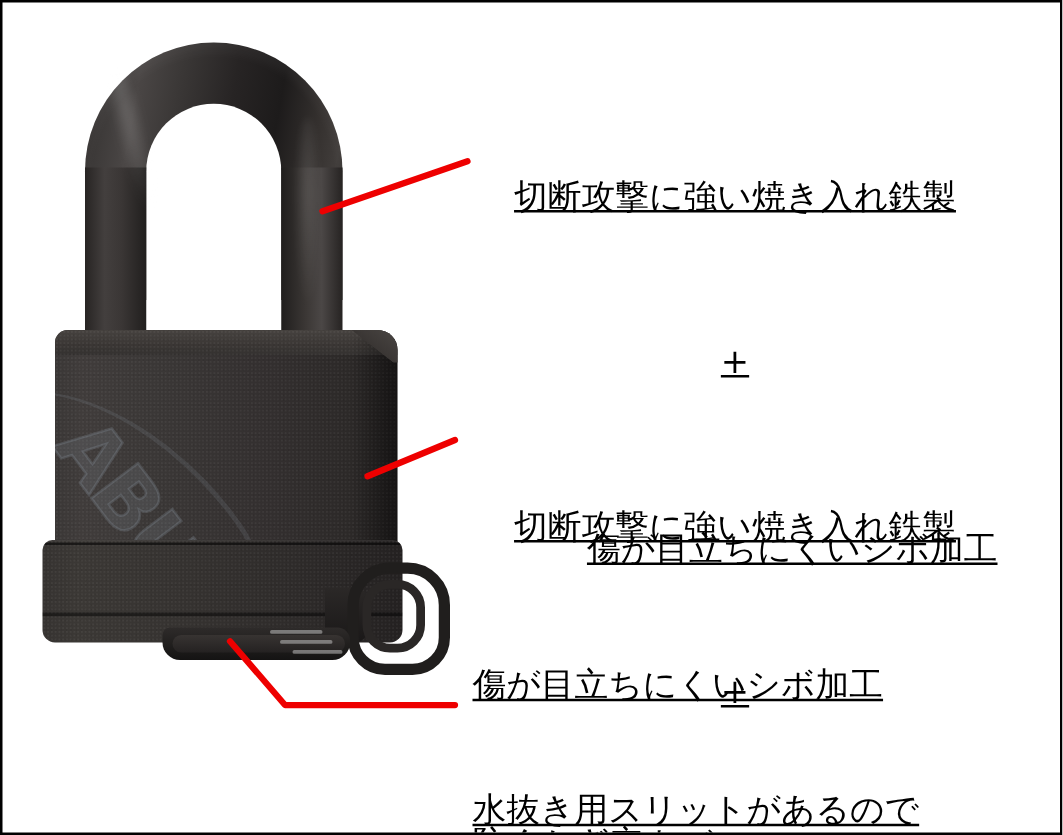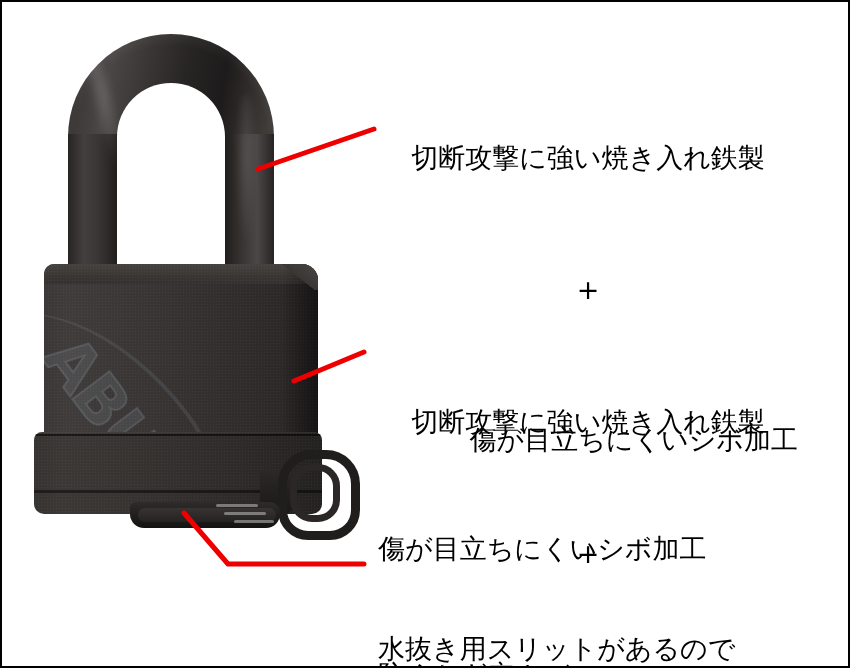--- a/index.html
+++ b/index.html
@@ -315,20 +315,21 @@
     color: #000000;
     font-family: "DejaVu Sans", "Liberation Sans", sans-serif;
     font-size: 27px;
     line-height: 44px;
     white-space: pre;
     letter-spacing: 0px;
   }
   .caption .ctr {
     display: block;
     text-align: center;
+    text-decoration: underline;
   }
   #caption-1 { left: 376px; top: 46px; width: 420px; }
   #caption-2 { left: 376px; top: 328px; width: 420px; }
   #caption-3 { left: 376px; top: 442px; width: 420px; line-height: 42px; }
   #caption-4 { left: 376px; top: 542px; width: 440px; line-height: 42px; }
 </style>
 </head>
 <body>
 
 <div id="canvas">

